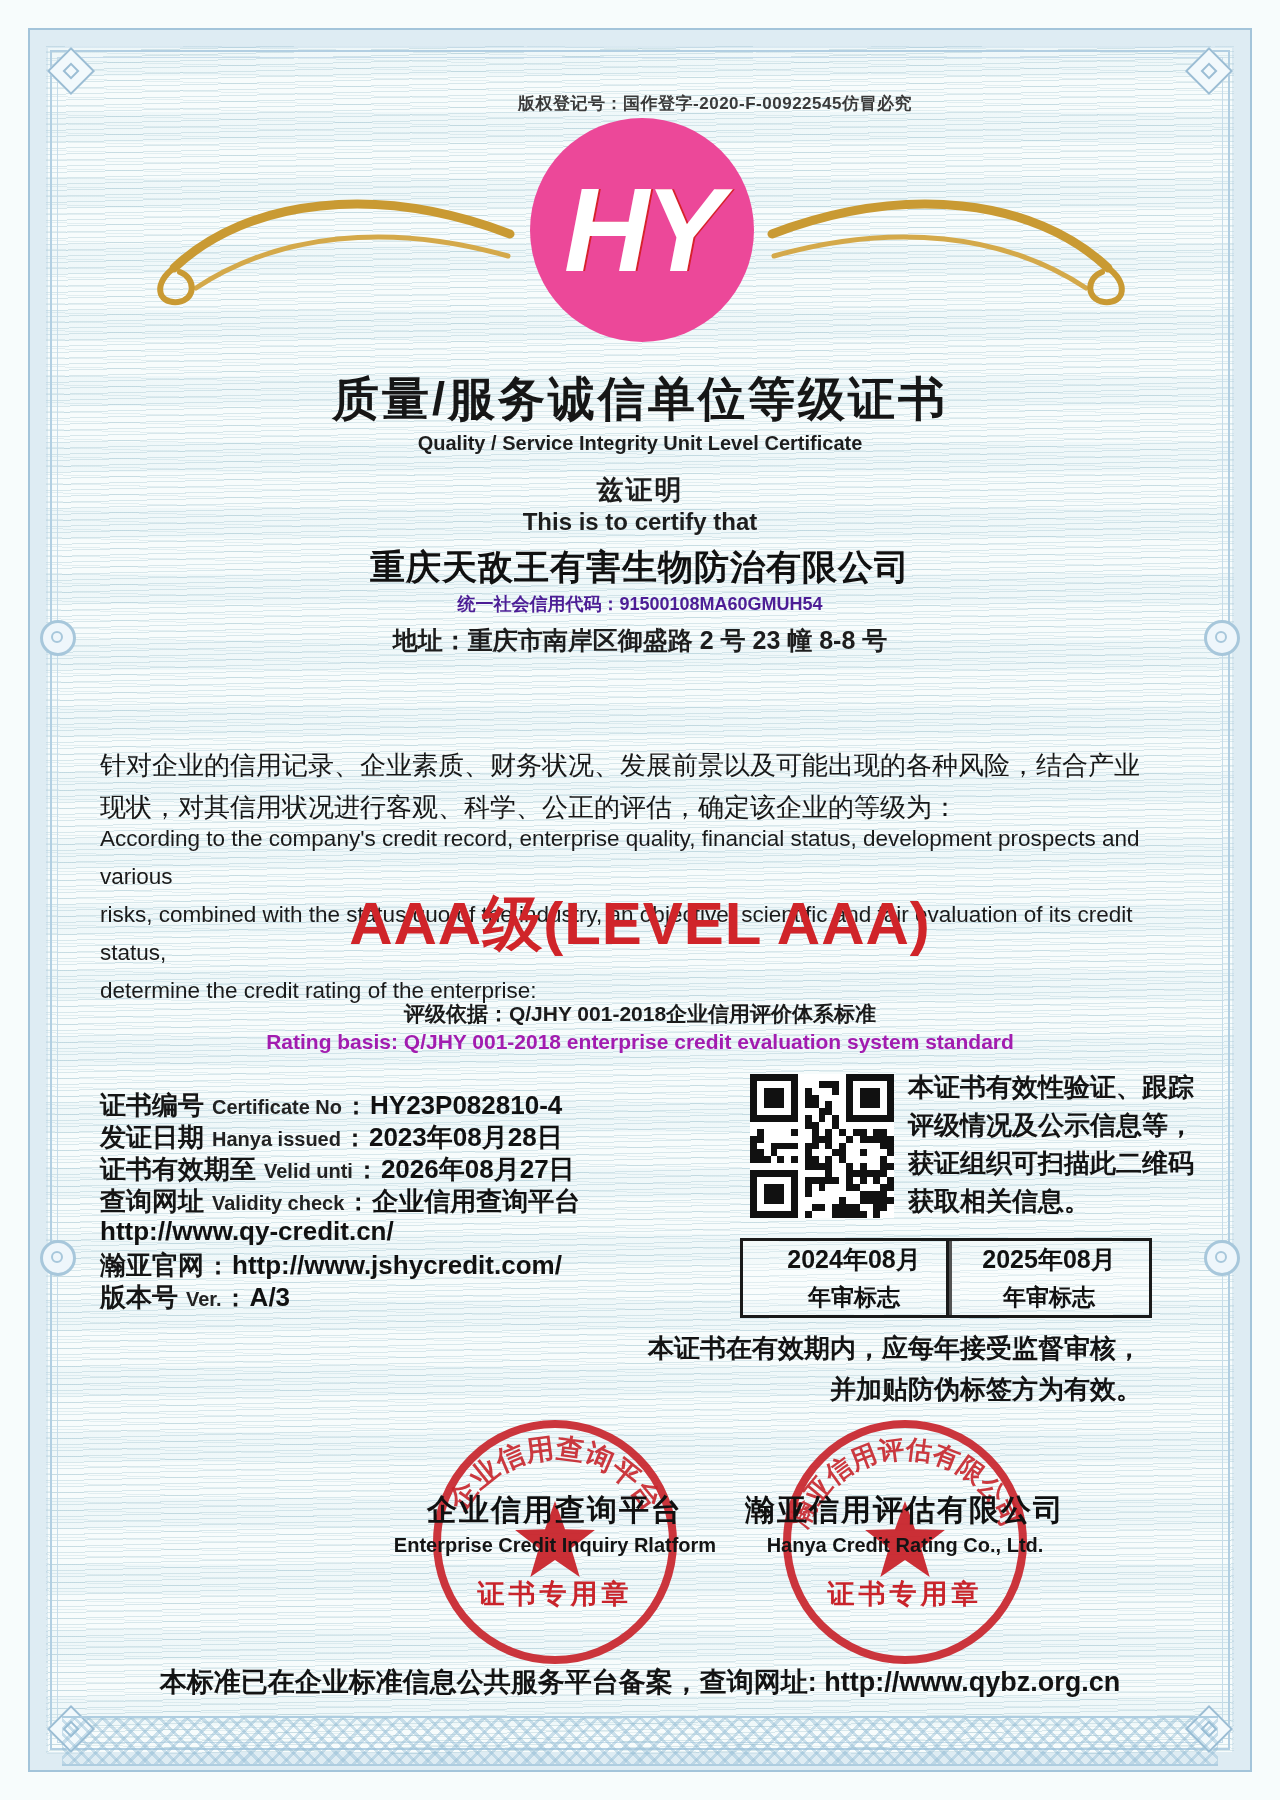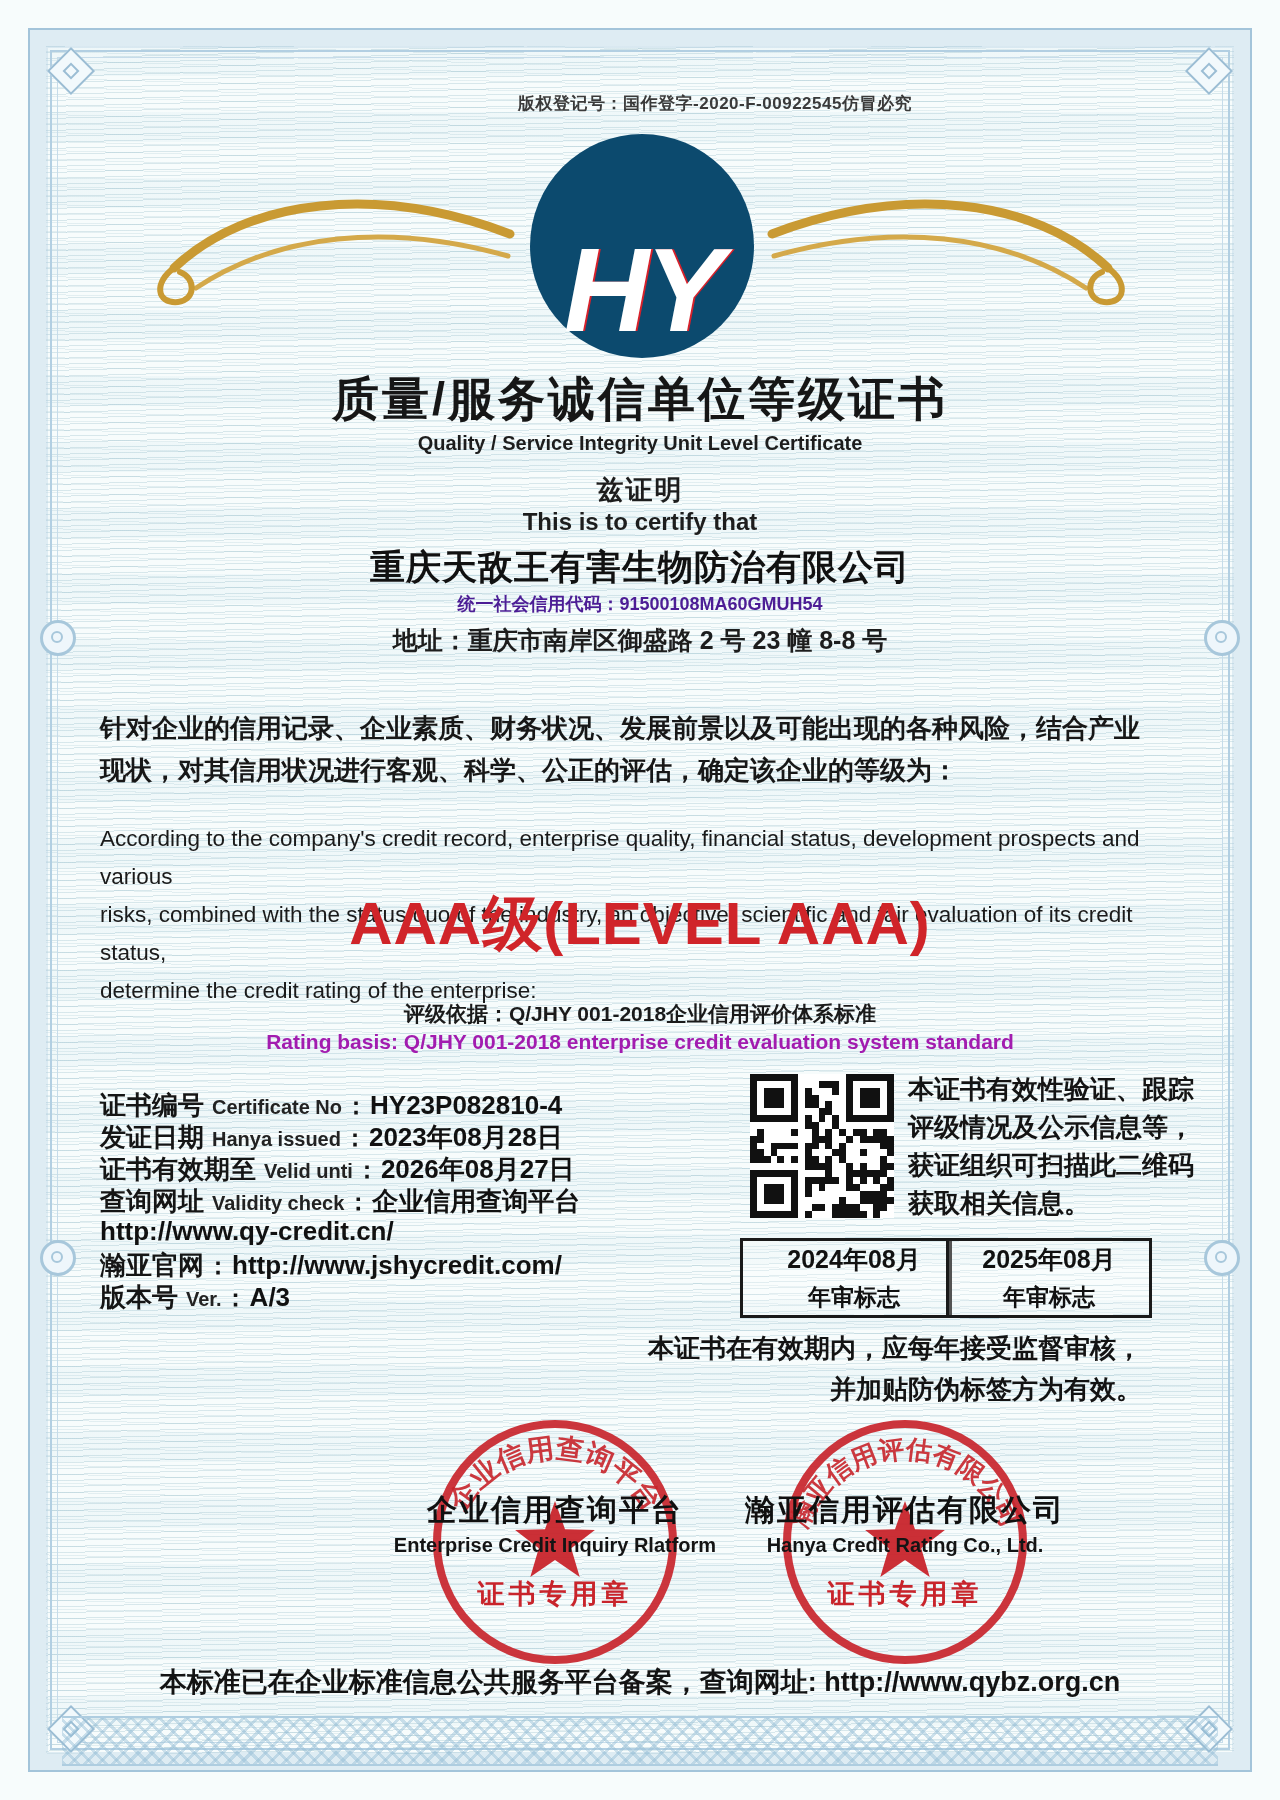--- a/index.html
+++ b/index.html
@@ -27,52 +27,52 @@
     border-top:2px solid #aecde0;border-bottom:2px solid #aecde0;
     background-image:
       repeating-linear-gradient(45deg, rgba(150,190,214,.45) 0 3px, rgba(0,0,0,0) 3px 10px),
       repeating-linear-gradient(-45deg, rgba(150,190,214,.45) 0 3px, rgba(0,0,0,0) 3px 10px);}
 
   .content{position:absolute;inset:0;z-index:2;}
 
   .center{width:100%;text-align:center;position:absolute;left:0;}
   .copyright{top:92px;font-size:17px;font-weight:600;color:#3a3a3a;padding-left:150px;box-sizing:border-box;letter-spacing:.5px;}
 
-  .logo{position:absolute;left:530px;top:134px;width:224px;height:224px;border-radius:50%;
-    background:#0c4a6e;display:flex;align-items:flex-end;justify-content:center;}
+  .logo{position:absolute;left:530px;top:118px;width:224px;height:224px;border-radius:50%;
+    background:#ec4899;display:flex;align-items:center;justify-content:center;}
   .logo span{color:#fff;font-size:118px;font-weight:800;font-style:italic;letter-spacing:-4px;
     text-shadow:2px 0 0 #d7212b;}
   .flourish{position:absolute;z-index:1;}
 
   .title{top:368px;font-size:47px;font-weight:800;color:#161616;letter-spacing:3px;}
   .subtitle{top:432px;font-size:20px;font-weight:700;color:#1d1d1d;}
   .certify-zh{top:472px;font-size:27px;font-weight:600;color:#1d1d1d;letter-spacing:2px;}
   .certify-en{top:508px;font-size:24px;font-weight:600;color:#1d1d1d;}
   .company{top:544px;font-size:35px;font-weight:800;color:#111;letter-spacing:1px;}
   .ccode{top:592px;font-size:18px;font-weight:600;color:#4c1d95;}
   .addr{top:624px;font-size:25px;font-weight:600;color:#1d1d1d;}
 
-  .para-zh{position:absolute;left:100px;top:707px;width:1082px;font-size:26px;line-height:42px;
-    font-weight:700;color:#171717;text-align:justify;}
+  .para-zh{position:absolute;left:100px;top:744px;width:1082px;font-size:26px;line-height:42px;
+    font-weight:400;color:#171717;text-align:justify;}
   .para-en{position:absolute;left:100px;top:820px;width:1090px;font-size:22.5px;line-height:38px;
     font-weight:500;color:#1a1a1a;}
 
   .aaa{top:884px;font-size:60px;font-weight:800;color:#d02429;letter-spacing:1px;}
   .basis-zh{top:1000px;font-size:21px;font-weight:700;color:#1a1a1a;}
   .basis-en{top:1030px;font-size:21px;font-weight:600;color:#a21caf;}
 
   .details{position:absolute;left:100px;top:1088px;}
   .drow{height:32px;display:flex;align-items:baseline;white-space:nowrap;}
   .dzh{font-size:26px;font-weight:700;color:#151515;}
   .den{font-size:20px;font-weight:600;color:#222;margin-left:8px;}
   .dsep{font-size:24px;font-weight:700;color:#151515;margin:0 2px;}
   .dval{font-size:26px;font-weight:600;color:#111;}
 
   .qr{position:absolute;left:750px;top:1074px;width:144px;height:144px;background:#fff;padding:0;}
-  .qrtext{position:absolute;left:908px;top:1070px;width:286px;}
+  .qrtext{position:absolute;left:908px;top:1070px;width:286px;font-family:Liberation Mono, monospace;}
   .qrtext div{font-size:26px;line-height:38px;font-weight:700;color:#141414;}
 
   .rbox{position:absolute;top:1238px;height:74px;border:3px solid #1a1a1a;background:rgba(255,255,255,.25);
     display:flex;flex-direction:column;align-items:center;justify-content:center;}
   .rbox .l1{font-size:25px;font-weight:700;color:#111;}
   .rbox .l2{font-size:23px;font-weight:700;color:#111;margin-top:6px;}
   .rbox1{left:740px;width:190px;padding-left:16px;}
   .rbox2{left:946px;width:200px;}
 
   .note{position:absolute;right:138px;top:1328px;text-align:right;font-size:26px;font-weight:700;

